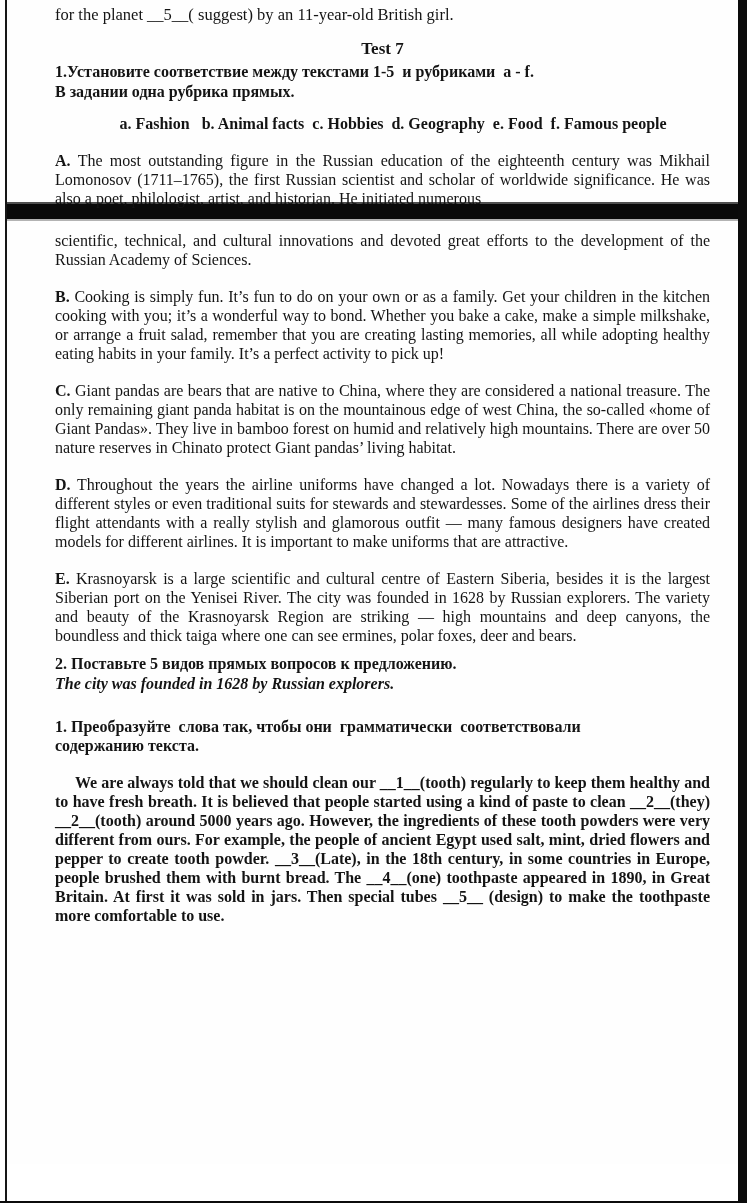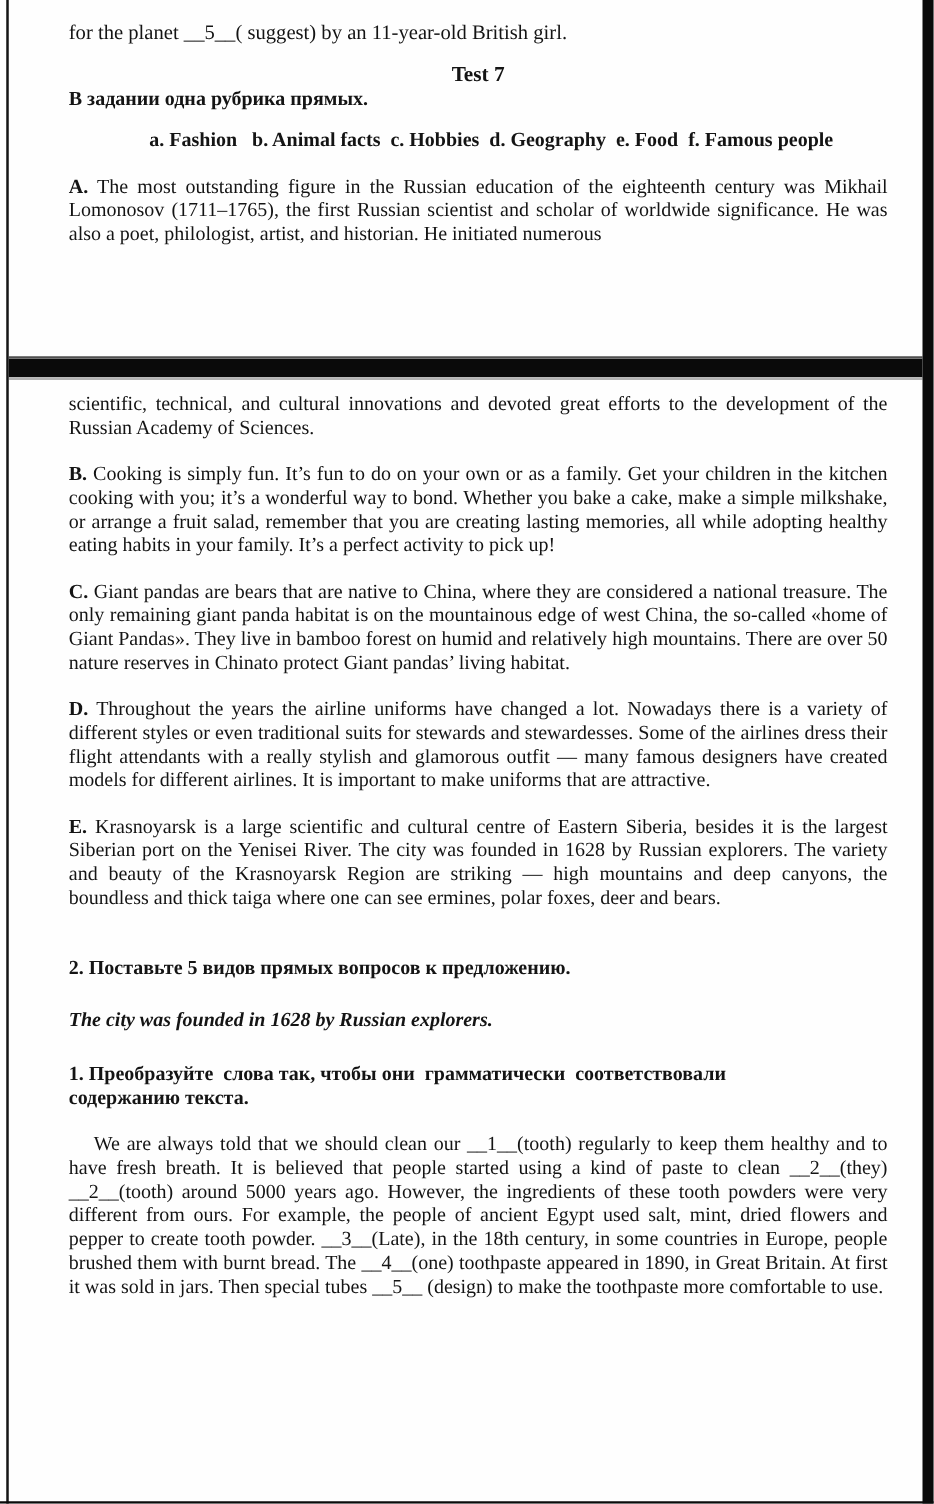--- a/index.html
+++ b/index.html
@@ -18,53 +18,54 @@
   .edge-right { position: absolute; right: 0; top: 0; width: 9px; height: 1203px; background: #0b0b0b; z-index: 5; }
   .edge-bottom{ position: absolute; left: 0; bottom: 0; width: 747px; height: 2px; background: #0b0b0b; z-index: 5; }
 
   .page {
     position: relative;
     margin-left: 7px; margin-right: 9px;
     background: #fefefe;
     box-sizing: border-box;
   }
   .page-inner { padding-left: 48px; padding-right: 28px; }
-  .page1 { height: 287px; padding-top: 16px; border-bottom: 2px solid #4f4f4f; }
+  .page1 { height: 204px; padding-top: 5px; border-bottom: 2px solid #4f4f4f; }
   .divider { height: 15px; background: #0a0a0a; margin-left: 7px; margin-right: 9px; }
   .page2 { height: 945px; border-top: 2px solid #b3b3b3; }
 
   p { margin: 0; font-size: 16px; line-height: 19px; }
   .center { text-align: center; }
   .prewrap { white-space: pre-wrap; }
   .justify { text-align: justify; }
-  .indent { text-indent: 20px; }
+  .indent { text-indent: 20px; font-weight: bold; }
 
   .frag-line { font-size: 16.5px; }
   .test-title { font-size: 17px; font-weight: bold; margin-top: 15px; line-height: 20px; }
   .test-subtitle { font-size: 17px; font-weight: bold; line-height: 20px; }
   .task-head { font-weight: bold; line-height: 19.5px; }
   .task1-first { margin-top: 3px; }
   .rubrics { font-weight: bold; margin-top: 13px; padding-left: 21px; text-align: center; }
   .para { margin-top: 18px; }
   .para-label { font-weight: bold; }
   .cont-para { padding-top: 10px; }
-  .task2 { margin-top: 37px; }
-  .example-sentence { margin-top: 22px; font-weight: bold; font-style: italic; }
+  .task2 { margin-top: 9px; }
+  .example-sentence { font-weight: bold; font-style: italic; }
   .task3 { margin-top: 24px; }
   .task3-text { margin-top: 17px; }
 </style>
 </head>
 <body>
 
 <div class="scan-stack">
 
   <div class="page page1">
     <div class="page-inner">
       <p class="frag-line">for the planet __5__( suggest) by an 11-year-old British girl.</p>
       <p class="test-title center">Test 7</p>
+      <p class="task-head task1-first prewrap">1.Установите соответствие между текстами 1-5  и рубриками  а - f.</p>
       <p class="task-head prewrap">В задании одна рубрика прямых.</p>
       <p class="rubrics prewrap">a. Fashion   b. Animal facts  c. Hobbies  d. Geography  e. Food  f. Famous people</p>
       <p class="para justify"><span class="para-label">A.</span><span> The most outstanding figure in the Russian education of the eighteenth century was Mikhail Lomonosov (1711–1765), the first Russian scientist and scholar of worldwide significance. He was also a poet, philologist, artist, and historian. He initiated numerous</span></p>
     </div>
   </div>
 
   <div class="divider"></div>
 
   <div class="page page2">
     <div class="page-inner">

